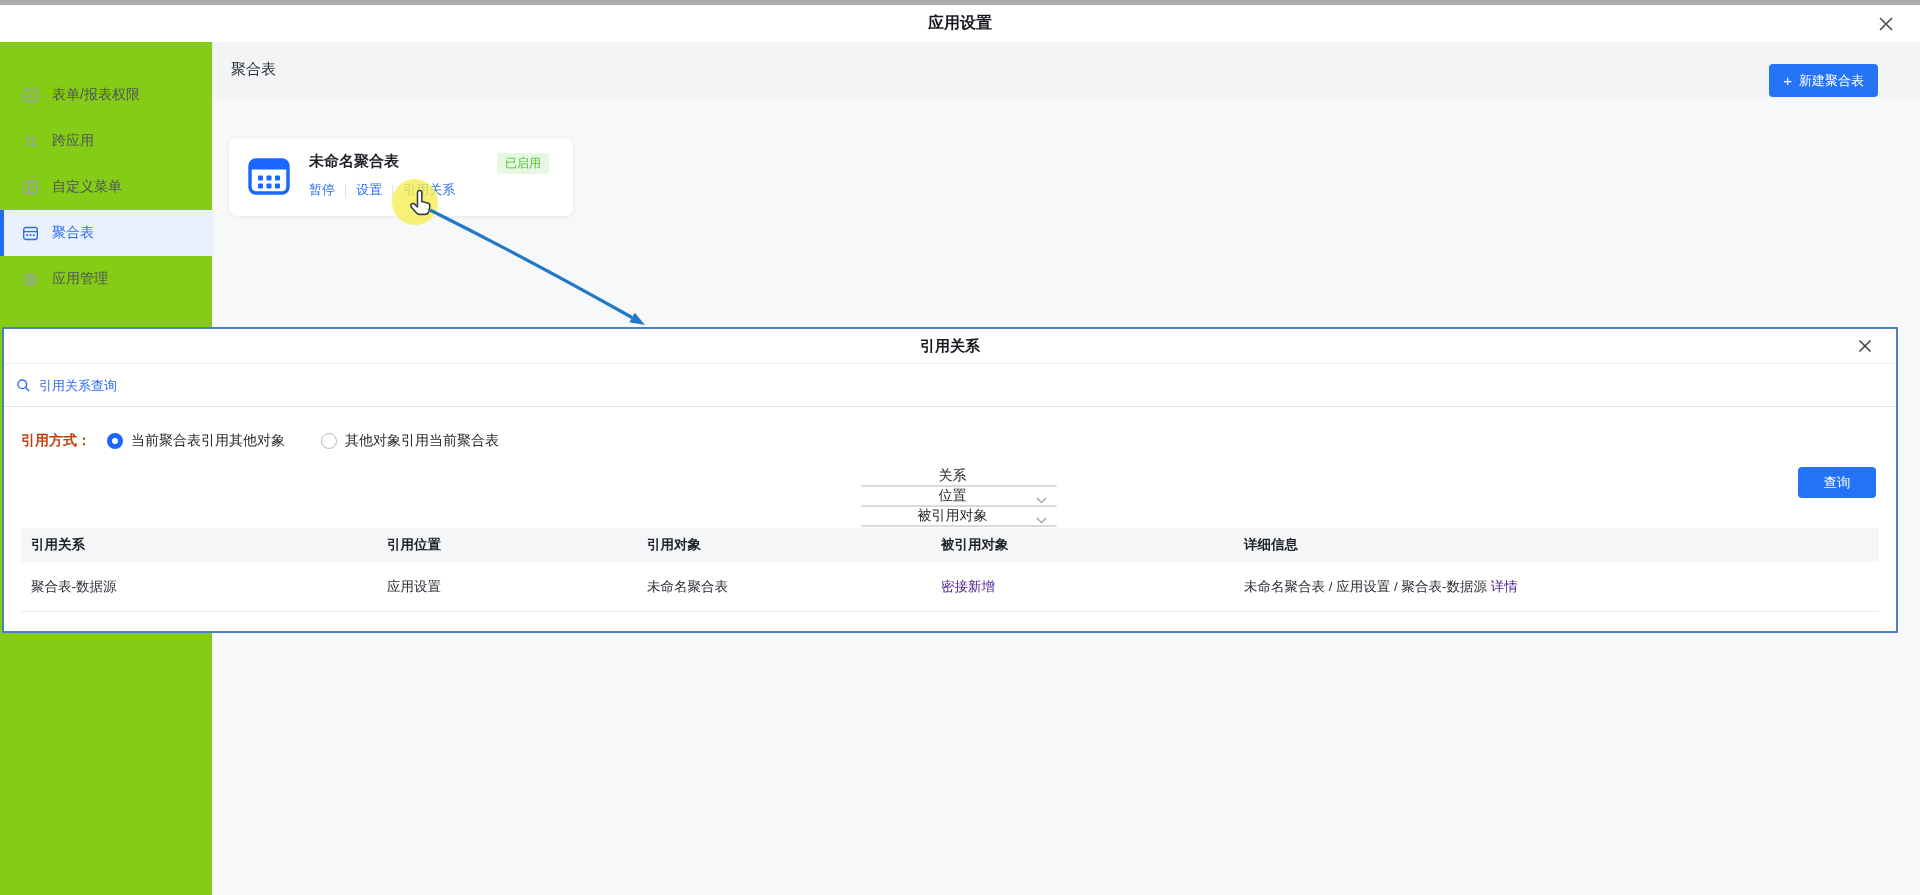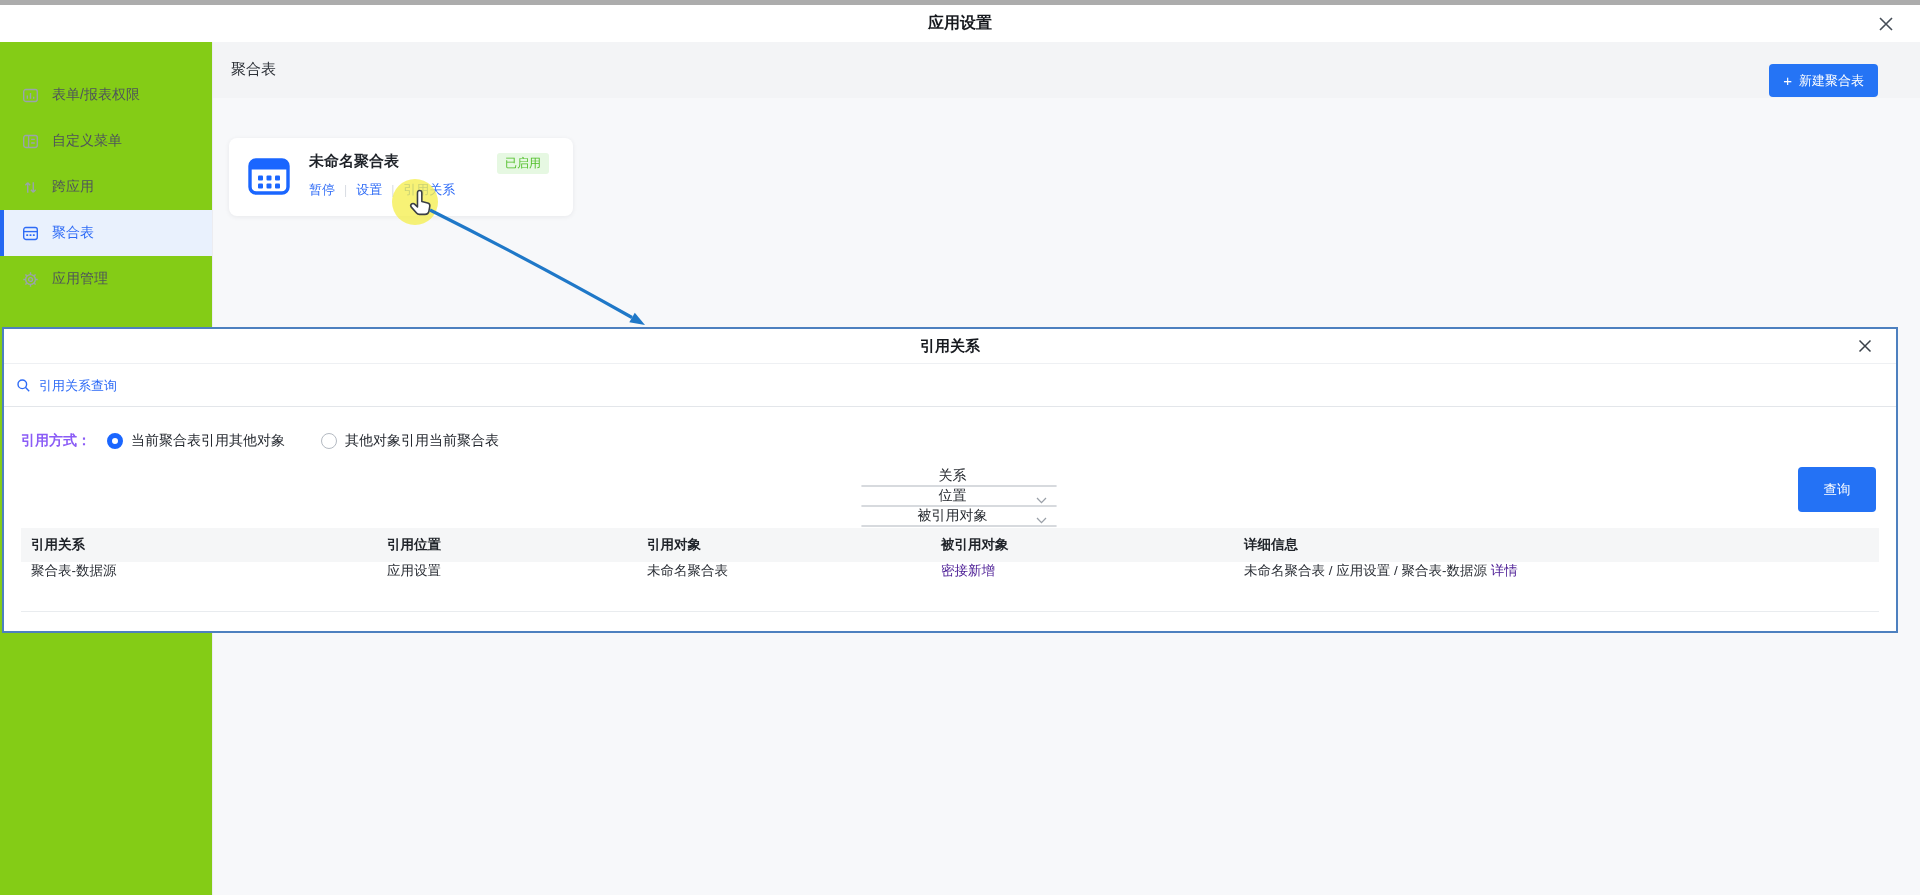--- a/index.html
+++ b/index.html
@@ -62,42 +62,42 @@
   .m-title-row { position:absolute; left:0; right:0; top:0; height:35px; border-bottom:1px solid #eef0f3; }
   .m-title { text-align:center; line-height:33px; font-size:15px; font-weight:600; color:#16191e; }
   .m-close { position:absolute; right:22px; top:8px; width:18px; height:18px; cursor:pointer; color:#3a4149; }
   .m-search-row { position:absolute; left:0; right:0; top:36px; height:42px; border-bottom:1px solid #e3e6ea;
     display:flex; align-items:center; padding-left:12px; gap:8px; }
   .m-search-link { color:#2e6bf6; font-size:13px; cursor:pointer; }
   .m-search-icon { width:15px; height:15px; color:#2e6bf6; display:flex; }
 
   .m-radio-row { position:absolute; left:17px; top:97px; height:30px; display:flex;
     align-items:center; font-size:14px; color:#23272e; }
-  .m-radio-label { font-weight:700; color:#8b5cf6; margin-right:16px; }
+  .m-radio-label { font-weight:700; color:#c2410c; margin-right:16px; }
   .radio-opt { display:flex; align-items:center; gap:8px; margin-right:36px; cursor:pointer;text-align:center; }
   .rdot { width:16px; height:16px; border-radius:50%; background:#fff; flex:0 0 auto; }
   .rdot.on  { border:5px solid #1a66ff; }
   .rdot.off { border:1.5px solid #b4bac2; }
 
   .m-filter-row { position:absolute; left:17px; right:0; top:138px; height:31px;
     display:flex; align-items:center; font-size:14px; color:#1f2329;flex-direction:column; }
   .f-label { margin-right:12px; white-space:nowrap; }
   .f-label.ml { }
   .select { width:196px; height:31px; background:#fff; border:1px solid #d7dade; border-radius:3px;
     position:relative; cursor:pointer; }
   .select .chev { position:absolute; right:9px; top:11px; width:11px; height:8px; color:#9aa0a8; }
-  .query-btn { position:absolute; right:20px; top:138px; width:78px; height:45px; background:#2472f5;
+  .query-btn { position:absolute; right:20px; top:138px; width:78px; height:31px; background:#2472f5;
     color:#fff; font-size:13.5px; border:none; border-radius:4px; cursor:pointer;
     display:flex; align-items:center; justify-content:center;
     font-family:"Liberation Sans","DejaVu Sans",sans-serif; }
 
   .m-table { position:absolute; left:17px; right:17px; top:199px; }
   .t-head { display:flex; align-items:center; height:34px; background:#f5f6f7;
     font-size:13.5px; font-weight:700; color:#20242a; }
-  .t-row { display:flex; height:50px; font-size:13.5px; color:#2b2f36;
+  .t-row { display:flex; align-items:center; height:50px; font-size:13.5px; color:#2b2f36;
     border-bottom:1px solid #e9ecef; background:#fff; }
   .c1 { width:366px; padding-left:10px; } .c2 { width:260px; } .c3 { width:294px; }
   .c4 { width:303px; } .c5 { flex:1; }
   .blue-link { color:#4c1d95; cursor:pointer;font-family:Liberation Mono, monospace; }
 </style>
 </head>
 <body>
 
 <div class="stage">
 
@@ -116,34 +116,34 @@
         <svg viewBox="0 0 16 16" width="17" height="17">
             <rect x="1.6" y="2.4" width="12.8" height="11.2" rx="2" fill="none" stroke="currentColor" stroke-width="1.3"></rect>
             <path d="M5 11 V8 M8 11 V5.6 M11 11 V9.2" stroke="currentColor" stroke-width="1.3" fill="none"></path>
           </svg>
       </span>
       <span>表单/报表权限</span>
     </div>
     <div class="side-item">
       <span class="ic">
         <svg viewBox="0 0 16 16" width="17" height="17" fill="none" stroke="currentColor" stroke-width="1.3">
+            <path d="M5.4 13 V3.4 M5.4 3.4 L3.2 5.8 M5.4 3.4 L7.6 5.8"></path>
+            <path d="M10.6 3 V12.6 M10.6 12.6 L8.4 10.2 M10.6 12.6 L12.8 10.2"></path>
+          </svg>
+      </span>
+      <span>跨应用</span>
+    </div>
+    <div class="side-item">
+      <span class="ic">
+        <svg viewBox="0 0 16 16" width="17" height="17" fill="none" stroke="currentColor" stroke-width="1.3">
             <rect x="1.6" y="2.4" width="12.8" height="11.2" rx="2"></rect>
             <path d="M6.2 2.4 V13.6 M8.6 6 H12 M8.6 9.4 H12"></path>
           </svg>
       </span>
       <span>自定义菜单</span>
-    </div>
-    <div class="side-item">
-      <span class="ic">
-        <svg viewBox="0 0 16 16" width="17" height="17" fill="none" stroke="currentColor" stroke-width="1.3">
-            <path d="M5.4 13 V3.4 M5.4 3.4 L3.2 5.8 M5.4 3.4 L7.6 5.8"></path>
-            <path d="M10.6 3 V12.6 M10.6 12.6 L8.4 10.2 M10.6 12.6 L12.8 10.2"></path>
-          </svg>
-      </span>
-      <span>跨应用</span>
     </div>
     <div class="side-item active">
       <span class="ic">
         <svg viewBox="0 0 16 16" width="17" height="17" fill="none" stroke="currentColor" stroke-width="1.3">
             <rect x="1.6" y="2.4" width="12.8" height="11.2" rx="2"></rect>
             <path d="M1.6 6.2 H14.4"></path>
             <g fill="currentColor" stroke="none">
               <rect x="4" y="8.6" width="1.8" height="1.8" rx="0.4"></rect>
               <rect x="7.1" y="8.6" width="1.8" height="1.8" rx="0.4"></rect>
               <rect x="10.2" y="8.6" width="1.8" height="1.8" rx="0.4"></rect>

